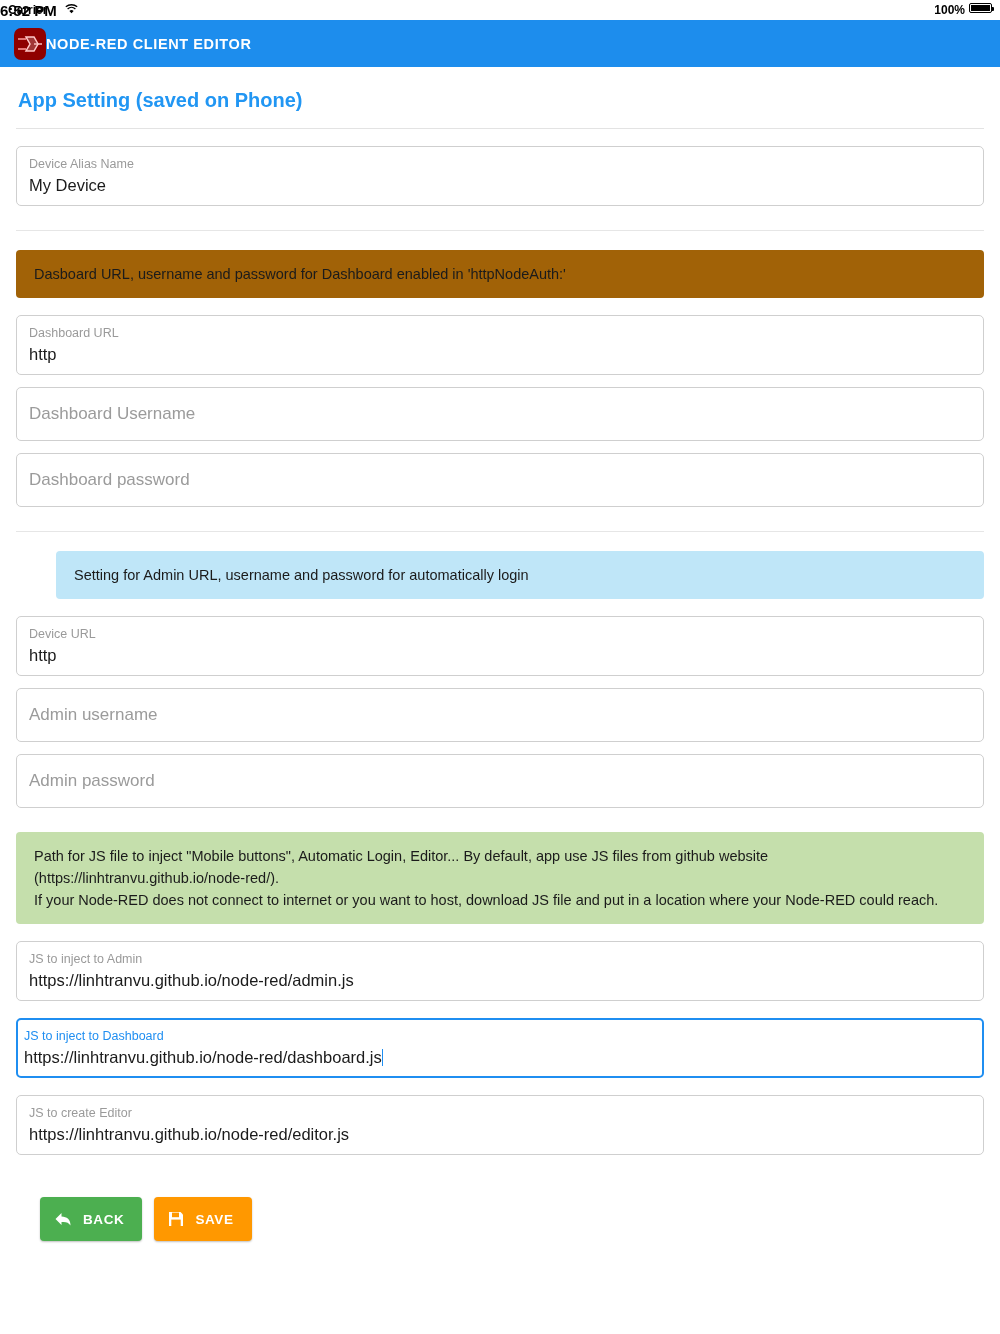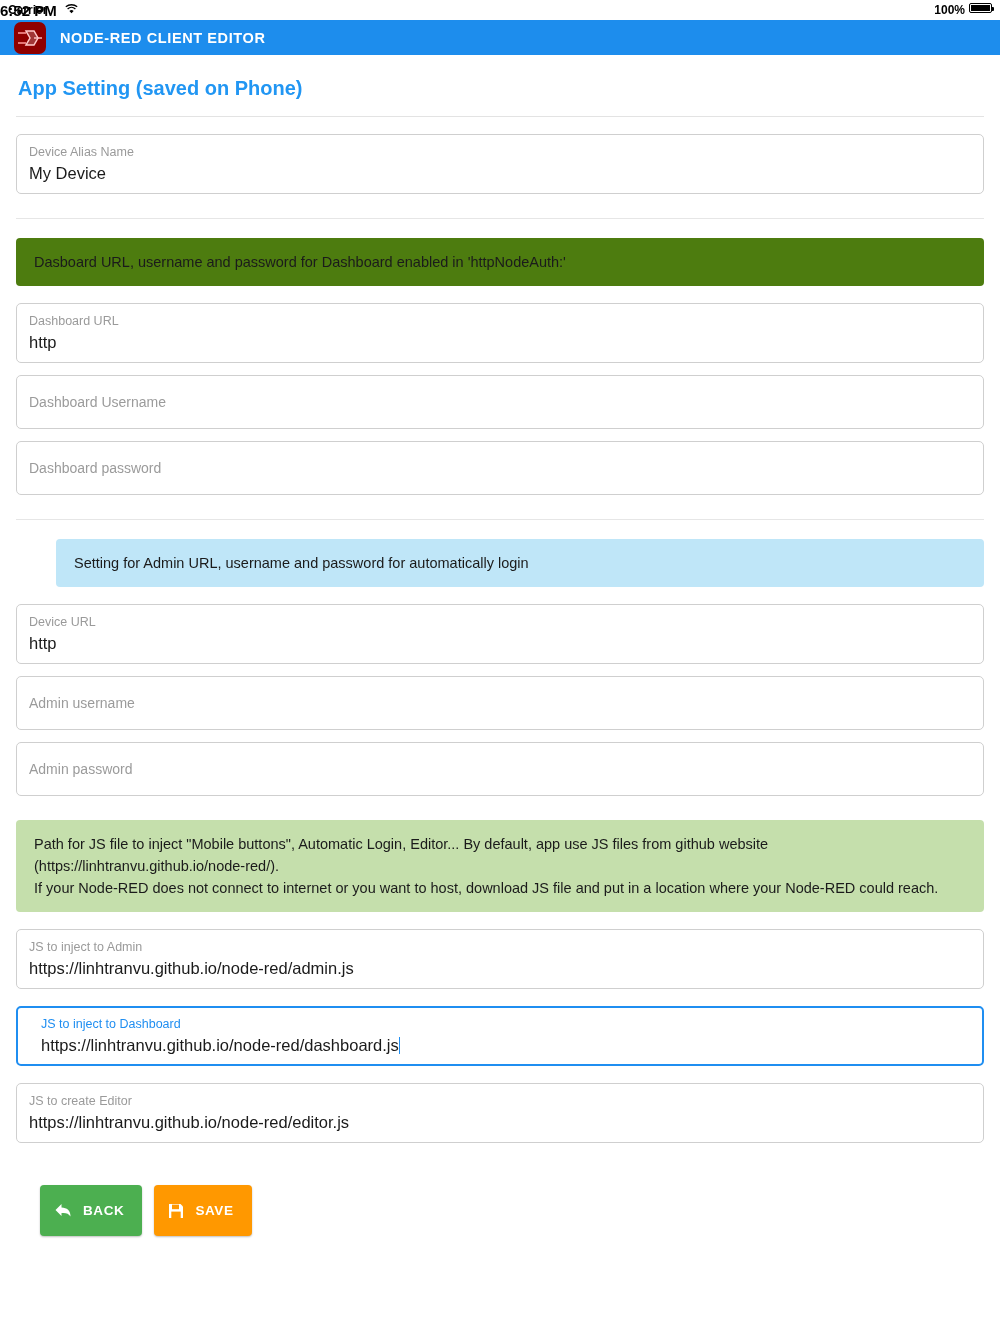--- a/index.html
+++ b/index.html
@@ -42,26 +42,25 @@
   }
   .battery::after {
     content: "";
     position: absolute; right: -3px; top: 3px;
     width: 2px; height: 4px; background: #000; border-radius: 0 1px 1px 0;
   }
   .battery span { display: block; height: 100%; background: #000; }
 
   
   .appbar {
-    height: 35px;
+    height: 47px;
     background: #1d8ded;
     display: flex;
     align-items: center;
     padding: 0 14px;
-    gap: 14px;
   }
   .logo {
     width: 32px; height: 32px;
     background: #8f0000;
     border-radius: 7px;
     display: flex; align-items: center; justify-content: center;
     position: relative;
   }
   .logo svg { display:block; }
   .appbar-title {
@@ -86,21 +85,21 @@
     border: 1px solid #cfcfcf;
     border-radius: 5px;
     background: #fff;
     padding: 9px 12px 9px 12px;
     margin-top: 17px;
     min-height: 56px;
     display: flex;
     flex-direction: column;
     justify-content: center;
   }
-  .field.focused { border: 2px solid #1f8ef1; padding: 8px 23px; }
+  .field.focused { border: 2px solid #1f8ef1; padding: 8px 6px; }
   .field-label {
     font-size: 12.5px;
     color: #9a9a9a;
     line-height: 16px;
     margin-bottom: 2px;
   }
   .field.focused .field-label { color: #1f8ef1; }
   .field-value {
     font-size: 16.5px;
     color: #1b1b1b;
@@ -108,52 +107,52 @@
     white-space: pre;
   }
   .field-value.caret::after {
     content: "";
     display: inline-block;
     width: 1px; height: 17px;
     background: #1f8ef1;
     vertical-align: -3px;
   }
   .field-placeholder {
-    font-size: 14px;
+    font-size: 17px;
     color: #9b9b9b;
     line-height: 24px;
   }
   .field.compact { min-height: 54px; margin-top: 12px; }
 
   
   .banner {
     border-radius: 4px;
     padding: 13px 18px;
     font-size: 14.5px;
     line-height: 22px;
     color: #1b1b1b;
     margin-top: 19px;
   }
-  .banner.warn  { background: #4d7c0f; }
+  .banner.warn  { background: #a16207; }
   .banner.info  { background: #bfe6f8; margin-left: 40px; }
   .banner.ok    { background: #c5dfac; }
 
   .sep { height: 1px; background: #e6e6e6; margin-top: 19px; }
 
   
   .buttons {
     display: flex;
     gap: 12px;
     padding: 42px 0 0 24px;
   }
   .btn {
     display: inline-flex;
     align-items: center;
     gap: 11px;
-    height: 51px;
+    height: 44px;
     padding: 0 18px 0 14px;
     border: none;
     border-radius: 4px;
     color: #fff;
     font-size: 13.5px;
     font-weight: bold;
     letter-spacing: 0.6px;
     cursor: pointer;
     box-shadow: 0 1px 2px rgba(0,0,0,0.25);
   }

